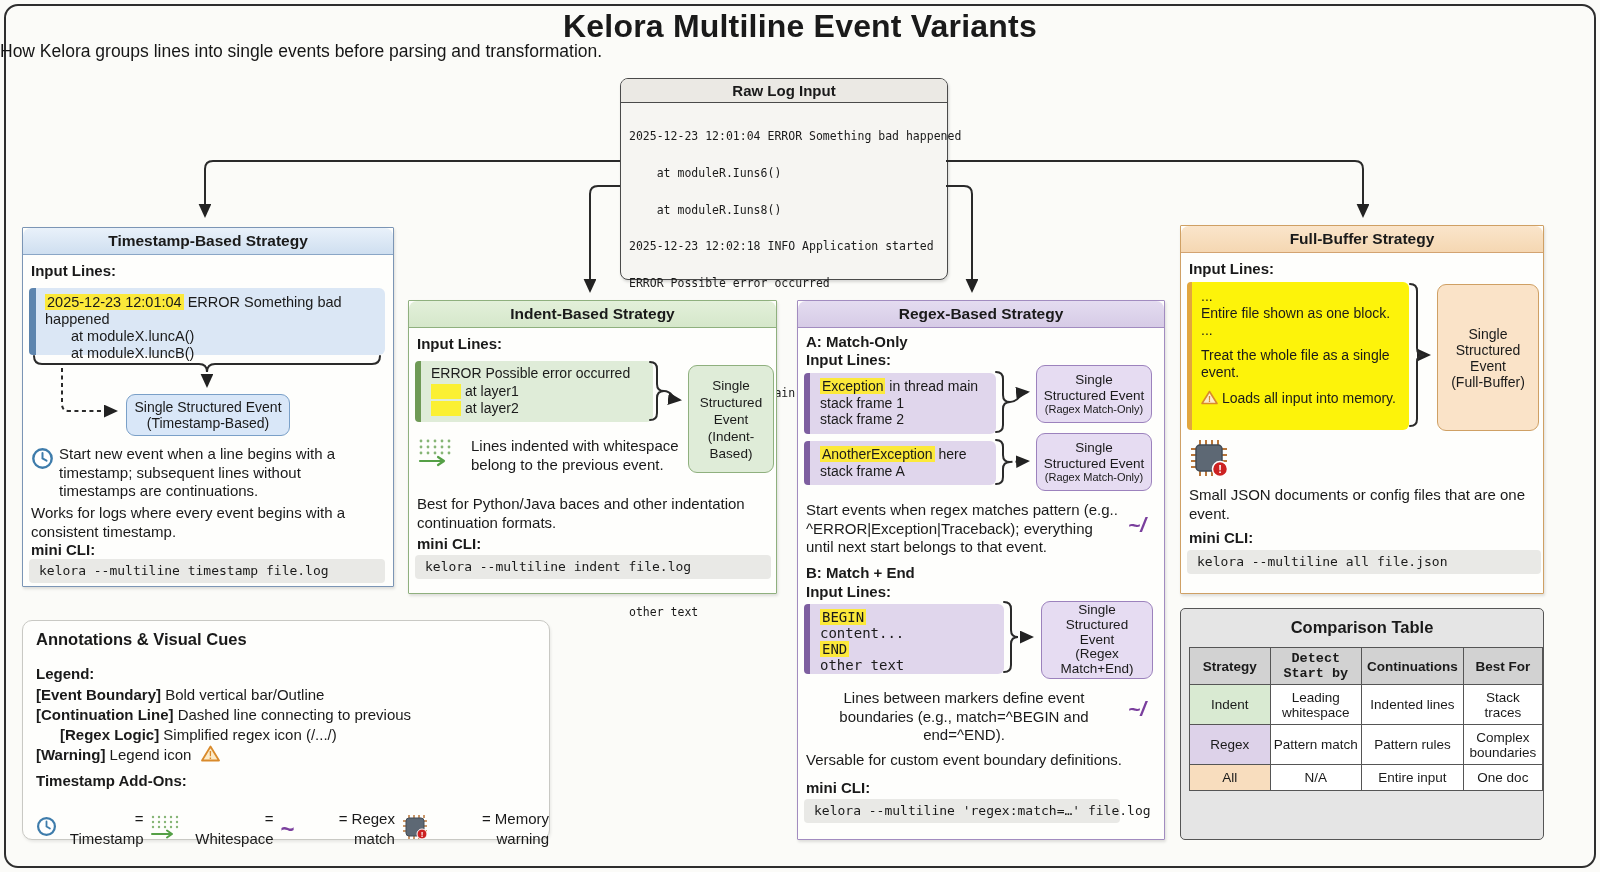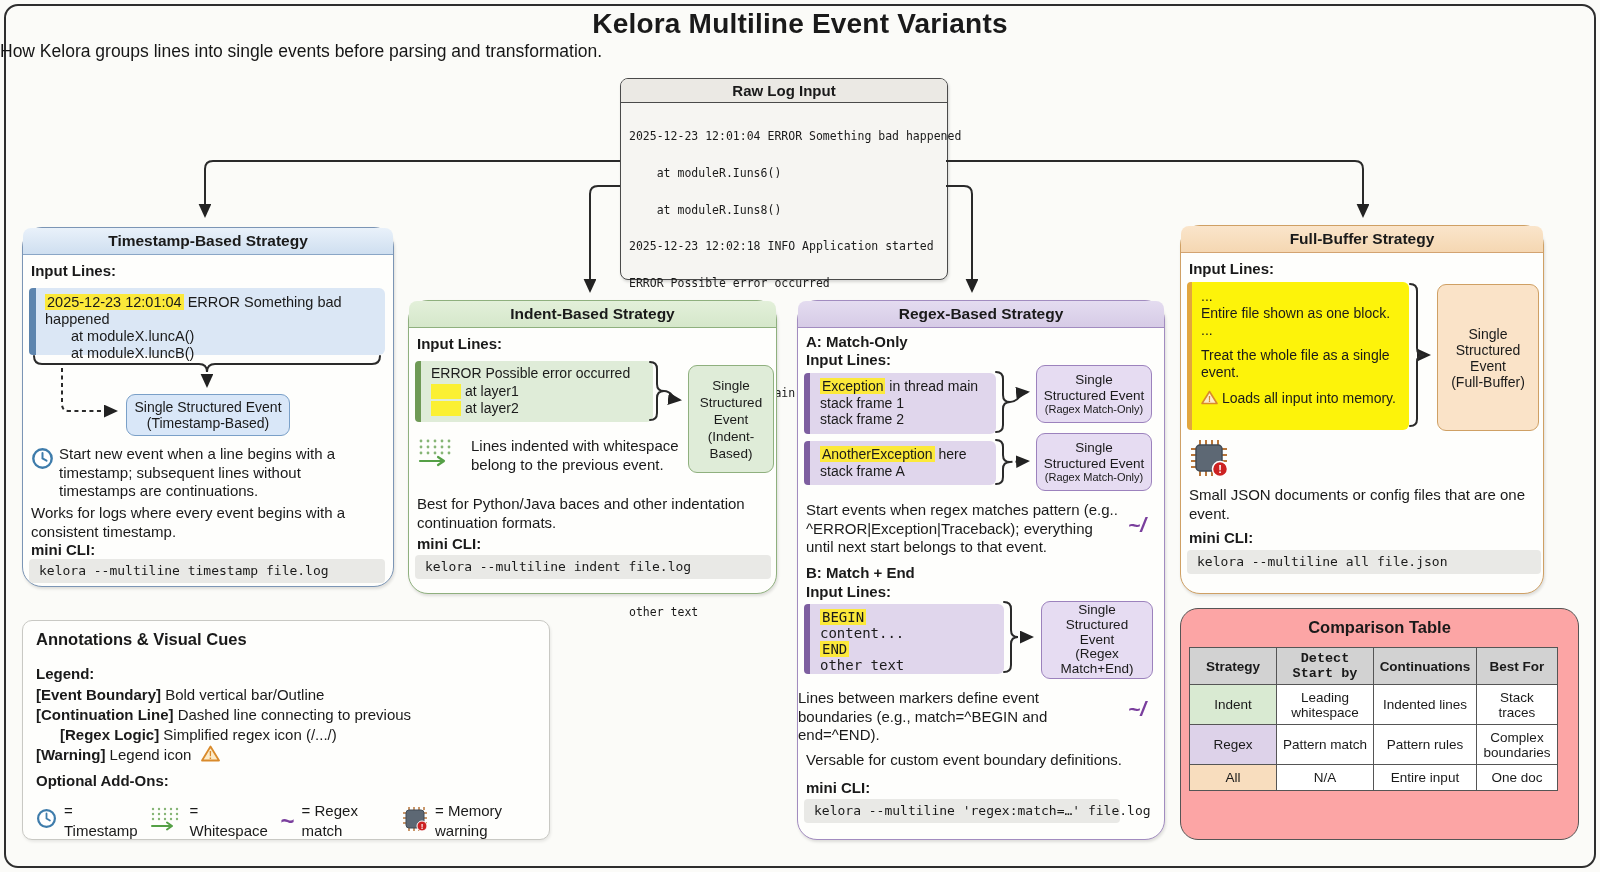--- a/index.html
+++ b/index.html
@@ -3,33 +3,33 @@
 <meta charset="utf-8">
 <style>
   html,body{margin:0;padding:0;background:#fbfbf8;}
   #stage{position:relative;width:1600px;height:872px;background:#fbfbf8;
          font-family:"Liberation Sans",sans-serif;color:#1a1a1a;overflow:hidden;}
   .frame{position:absolute;left:4px;top:4px;right:4px;bottom:4px;border:2px solid #2e2e2e;border-radius:14px;}
   .abs{position:absolute;}
   .ctr{text-align:center;}
   .b{font-weight:bold;}
   .mono{font-family:"DejaVu Sans Mono","Liberation Mono",monospace;}
-  #title{left:0;top:8px;width:100%;font-size:28px;font-weight:bold;text-align:center;letter-spacing:.2px;}
+  #title{left:0;top:8px;width:100%;font-size:32px;font-weight:bold;text-align:center;letter-spacing:.2px;}
   #subtitle{left:0;top:41px;width:100%;font-size:17.5px;text-align:left;color:#161616;}
 
   
   #rawlog{left:620px;top:78px;width:326px;height:200px;background:#f6f5f2;border:1.6px solid #4a4a4a;
           border-radius:8px;box-shadow:1px 2px 3px rgba(0,0,0,.15);}
   #rawlog .hd{height:23px;line-height:23px;background:#ebe9e4;border-bottom:1.4px solid #4a4a4a;
           border-radius:7px 7px 0 0;font-size:15px;font-weight:bold;text-align:center;}
   #rawlog .bd{padding:3px 8px;font-size:11.5px;line-height:12.2px;white-space:pre;
           font-family:"DejaVu Sans Mono","Liberation Mono",monospace;}
 
   
-  .panel{position:absolute;background:#fefefc;border-radius:20px;box-shadow:1px 2px 3px rgba(0,0,0,.12);}
+  .panel{position:absolute;background:#fefefc;border-radius:1px;box-shadow:1px 2px 3px rgba(0,0,0,.12);}
   .panel .phd{height:26px;line-height:26px;font-size:15.5px;font-weight:bold;text-align:center;border-radius:8px 8px 0 0;}
   .lbl{font-size:15px;font-weight:bold;}
   .txt{font-size:15px;line-height:18.5px;}
   .cli{background:#e9e9e6;border-radius:4px;font-size:13px;line-height:24px;height:24px;padding-left:10px;
        font-family:"DejaVu Sans Mono","Liberation Mono",monospace;white-space:pre;}
   .hl{background:#fce93a;padding:0 2px;}
   .evbox{position:absolute;border-radius:6px;}
   .evbox .bar{position:absolute;left:0;top:0;bottom:0;width:7px;border-radius:4px 0 0 4px;}
   .resbox{position:absolute;border-radius:9px;display:flex;flex-direction:column;justify-content:center;
           text-align:center;font-size:14px;line-height:16px;}
@@ -61,21 +61,21 @@
   #fb-ev{left:6px;top:56px;width:222px;height:148px;background:#fdf30a;font-size:14px;line-height:17px;padding:6px 0 0 14px;box-sizing:border-box;}
   #fb-ev .bar{width:5px;background:#e2a63d;}
   #fb-res{left:256px;top:58px;width:100px;height:145px;background:#fae3c8;border:1.6px solid #cfa064;}
 
   
   #p-lg{left:22px;top:620px;width:526px;height:218px;border:1.6px solid #c9c9c4;border-radius:10px;background:#fefefc;position:absolute;box-shadow:1px 2px 3px rgba(0,0,0,.08);}
   #p-lg .row{position:absolute;left:13px;font-size:15px;line-height:20px;}
   .addons{display:flex;align-items:center;gap:7px;font-size:15px;}
 
   
-  #p-cmp{left:1180px;top:608px;width:362px;height:230px;border:1.6px solid #555;border-radius:18px;background:#fca5a5;position:absolute;padding-left:35px;}
+  #p-cmp{left:1180px;top:608px;width:362px;height:230px;border:1.6px solid #555;border-radius:5px;background:#e5e5e5;position:absolute;}
   #cmp-tbl{position:absolute;left:8px;top:38px;border-collapse:collapse;}
   #cmp-tbl th,#cmp-tbl td{border:1.2px solid #555;font-size:13.5px;text-align:center;padding:1px 3px;}
   #cmp-tbl th{background:#d2d2d2;font-weight:bold;height:34px;}
   #cmp-tbl td{background:#fff;}
   td.c-ts{background:#cfe0f3 !important;}
   td.c-in{background:#d9ead2 !important;}
   td.c-rx{background:#ddd2e9 !important;}
   td.c-fb{background:#f8ddbe !important;}
 
   #overlay{position:absolute;left:0;top:0;width:1600px;height:872px;z-index:10;pointer-events:none;}
@@ -215,21 +215,21 @@
       <div><span class="hl">END</span></div>
       <div>other text</div>
     </div>
     <div class="resbox rx-res" style="left:243px;top:300px;width:110px;height:76px;font-size:13.5px;line-height:14.8px;">
       <div>Single</div>
       <div>Structured</div>
       <div>Event</div>
       <div>(Regex</div>
       <div>Match+End)</div>
     </div>
-    <div class="abs txt" style="left:0;top:388px;width:316px;">Lines between markers define event boundaries (e.g., match=^BEGIN and end=^END).</div>
+    <div class="abs txt" style="left:8px;top:388px;width:316px;text-align:center;">Lines between markers define event boundaries (e.g., match=^BEGIN and end=^END).</div>
     <div class="abs regex-glyph" style="left:330px;top:396px;">~/</div>
     <div class="abs txt" style="left:8px;top:450px;width:340px;">Versable for custom event boundary definitions.</div>
     <div class="abs lbl" style="left:8px;top:478px;">mini CLI:</div>
     <div class="abs cli" style="left:6px;top:498px;width:306px;">kelora --multiline 'regex:match=…' file.log</div>
   </div>
 
   <div id="p-fb" class="panel">
     <div class="phd">Full-Buffer Strategy</div>
     <div class="abs lbl" style="left:8px;top:34px;">Input Lines:</div>
     <div id="fb-ev" class="evbox">
@@ -279,22 +279,22 @@
     <div class="row" style="top:84px;"><span class="b">[Continuation Line]</span><span> Dashed line connecting to previous</span></div>
     <div class="row" style="top:104px;padding-left:24px;"><span class="b">[Regex Logic]</span><span> Simplified regex icon (/.../)</span></div>
     <div class="row" style="top:124px;"><span class="b">[Warning]</span><span> Legend icon</span>
       <span class="icon" style="margin-left:5px;">
         <svg width="19" height="17" viewBox="0 0 19 17">
             <path d="M9.5 1.5 L18 15.5 H1 Z" fill="#fcebc8" stroke="#d98a2b" stroke-width="1.8" stroke-linejoin="round"></path>
             <text x="9.5" y="14" font-size="10" font-weight="bold" fill="#d98a2b" text-anchor="middle">!</text>
           </svg>
       </span>
     </div>
-    <div class="row b" style="top:150px;">Optional Add-Ons:</div>
-    <div class="row addons" style="top:180px;">
+    <div class="row b" style="top:150px;">Timestamp Add-Ons:</div>
+    <div class="row addons" style="top:188px;text-align:right;">
       <span class="icon">
         <svg width="21" height="21" viewBox="0 0 21 21">
             <circle cx="10.5" cy="10.5" r="8.4" fill="#fff" stroke="#3e7cab" stroke-width="2.2"></circle>
             <path d="M10.5 5.5 v5 l3.4 2" fill="none" stroke="#3e7cab" stroke-width="1.8" stroke-linecap="round"></path>
           </svg>
       </span>
       <span>= Timestamp</span>
       <span class="icon">
         <svg width="32" height="26" viewBox="0 0 32 26">
           <g fill="#86b575">

